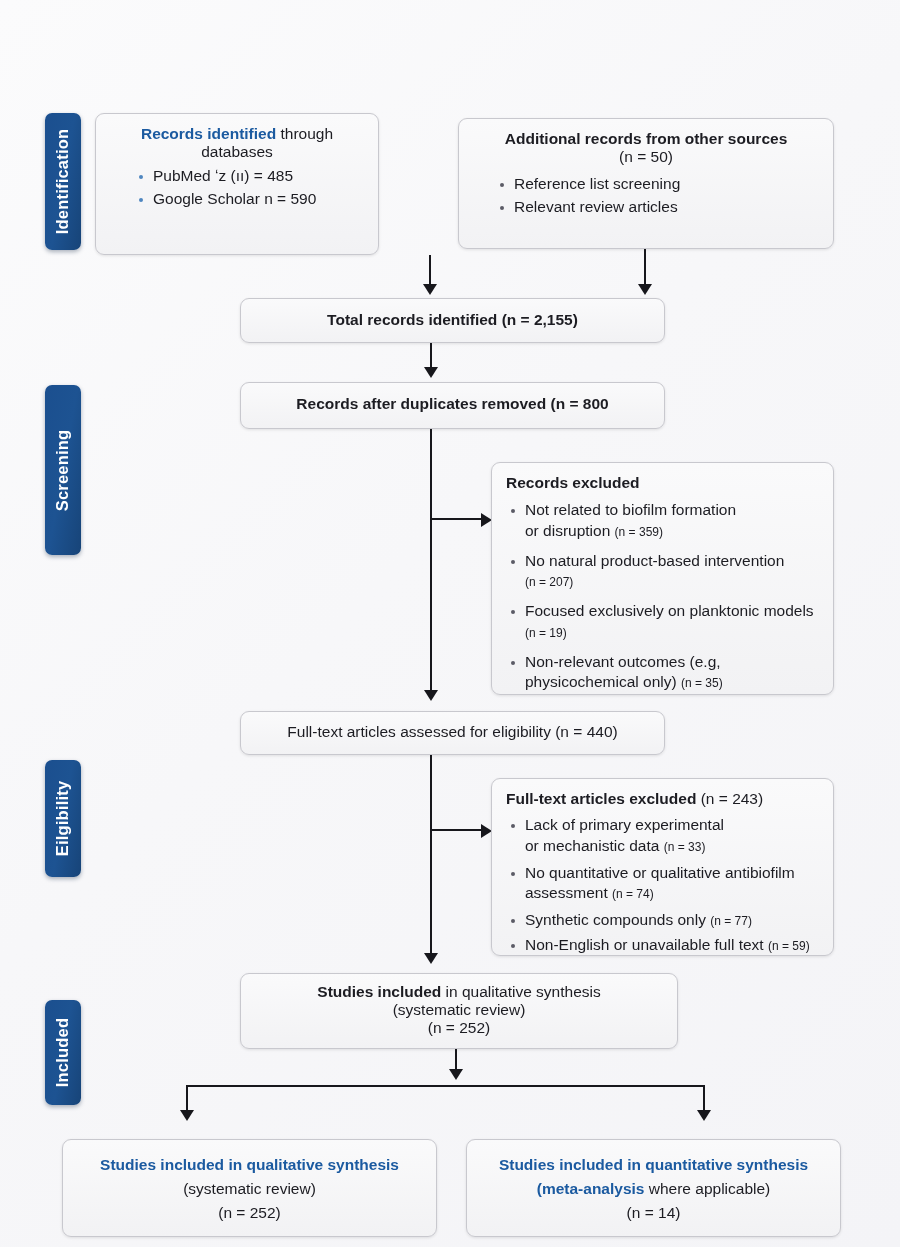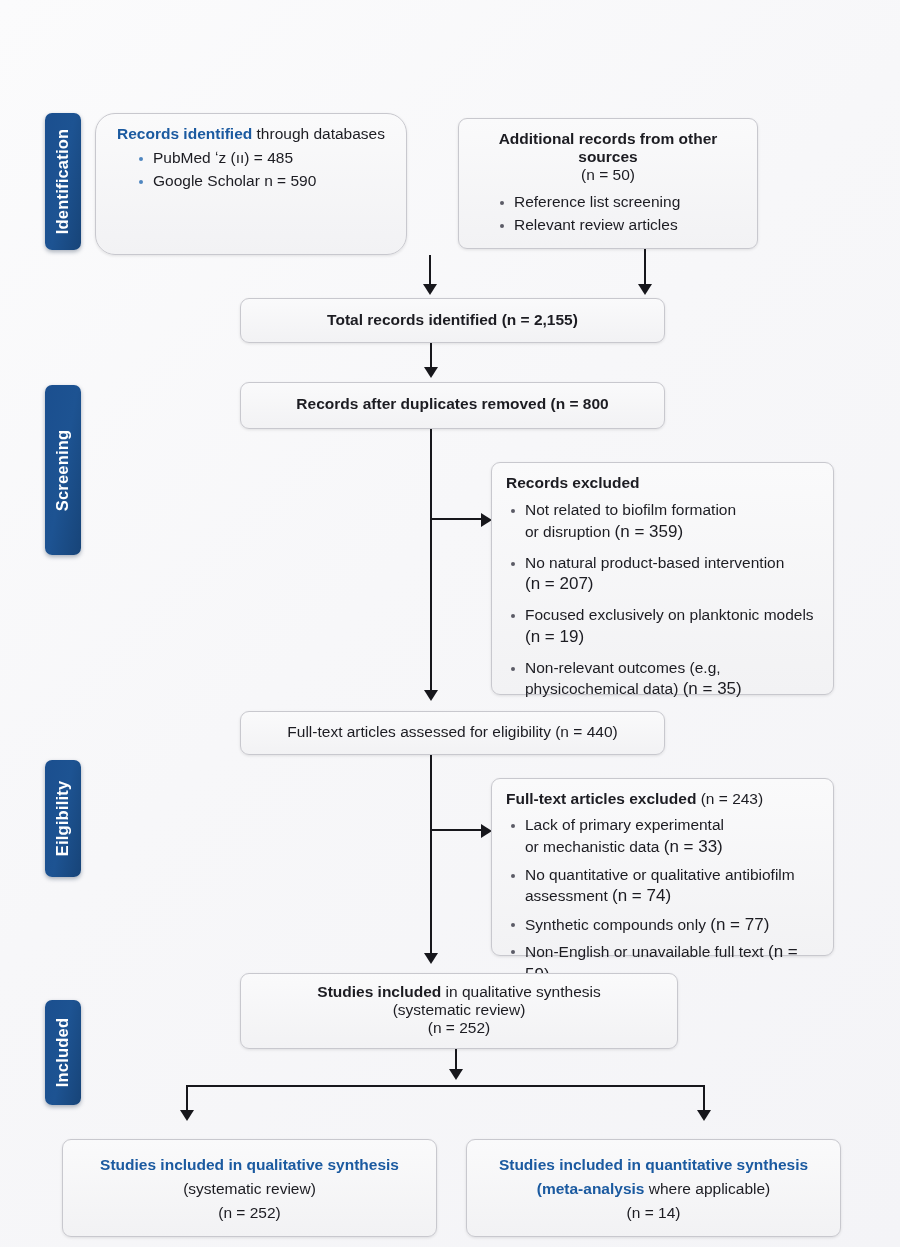--- a/index.html
+++ b/index.html
@@ -119,21 +119,21 @@
     border-radius: 50%;
     background: #5b5b66;
   }
   ul.bl.blue-dots li::before {
     background: #4f86c0;
   }
   ul.bl.spaced li {
     margin-bottom: 9px;
   }
   .nsm {
-    font-size: 17px;
+    font-size: 12px;
     margin-top: 16px;
   }
 
   
   .vline {
     position: absolute;
     width: 2px;
     background: #17171c;
   }
   .hline {
@@ -170,33 +170,33 @@
   <div class="stage" style="left:45px; top:385px; height:170px;">
     <span>Screening</span>
   </div>
   <div class="stage" style="left:45px; top:760px; height:117px;">
     <span>Eilgibility</span>
   </div>
   <div class="stage" style="left:45px; top:1000px; height:105px;">
     <span>Included</span>
   </div>
 
-  <div class="box" style="left:95px; top:113px; width:312px; height:142px;border-radius:20px;">
+  <div class="box" style="left:95px; top:113px; width:284px; height:142px;">
     <div class="box-inner">
       <div class="hdr ctr">
         <span class="hdr-blue">Records identified</span><span class="reg"> through databases</span>
       </div>
       <ul class="bl blue-dots" style="margin-left:24px;">
         <li>PubMed ʻz (ıı) = 485</li>
         <li>Google Scholar n = 590</li>
       </ul>
     </div>
   </div>
 
-  <div class="box" style="left:458px; top:118px; width:300px; height:131px;">
+  <div class="box" style="left:458px; top:118px; width:376px; height:131px;">
     <div class="box-inner">
       <div class="hdr ctr">Additional records from other sources</div>
       <div class="line ctr">(n = 50)</div>
       <ul class="bl" style="margin-top:8px; margin-left:22px;">
         <li>Reference list screening</li>
         <li>Relevant review articles</li>
       </ul>
     </div>
   </div>
 
@@ -236,21 +236,21 @@
         <li>
           <span>No natural product-based intervention</span><br>
           <span class="nsm">(n = 207)</span>
         </li>
         <li>
           <span>Focused exclusively on planktonic models</span><br>
           <span class="nsm">(n = 19)</span>
         </li>
         <li>
           <span>Non-relevant outcomes (e.g,</span><br>
-          <span>physicochemical data) </span><span class="nsm">(n = 35)</span>
+          <span>physicochemical only) </span><span class="nsm">(n = 35)</span>
         </li>
       </ul>
     </div>
   </div>
 
   <div class="box" style="left:240px; top:711px; width:425px; height:44px;">
     <div class="box-inner ctr" style="padding-top:11px;">
       <span class="line">Full-text articles assessed for eligibility (n = 440)</span>
     </div>
   </div>

